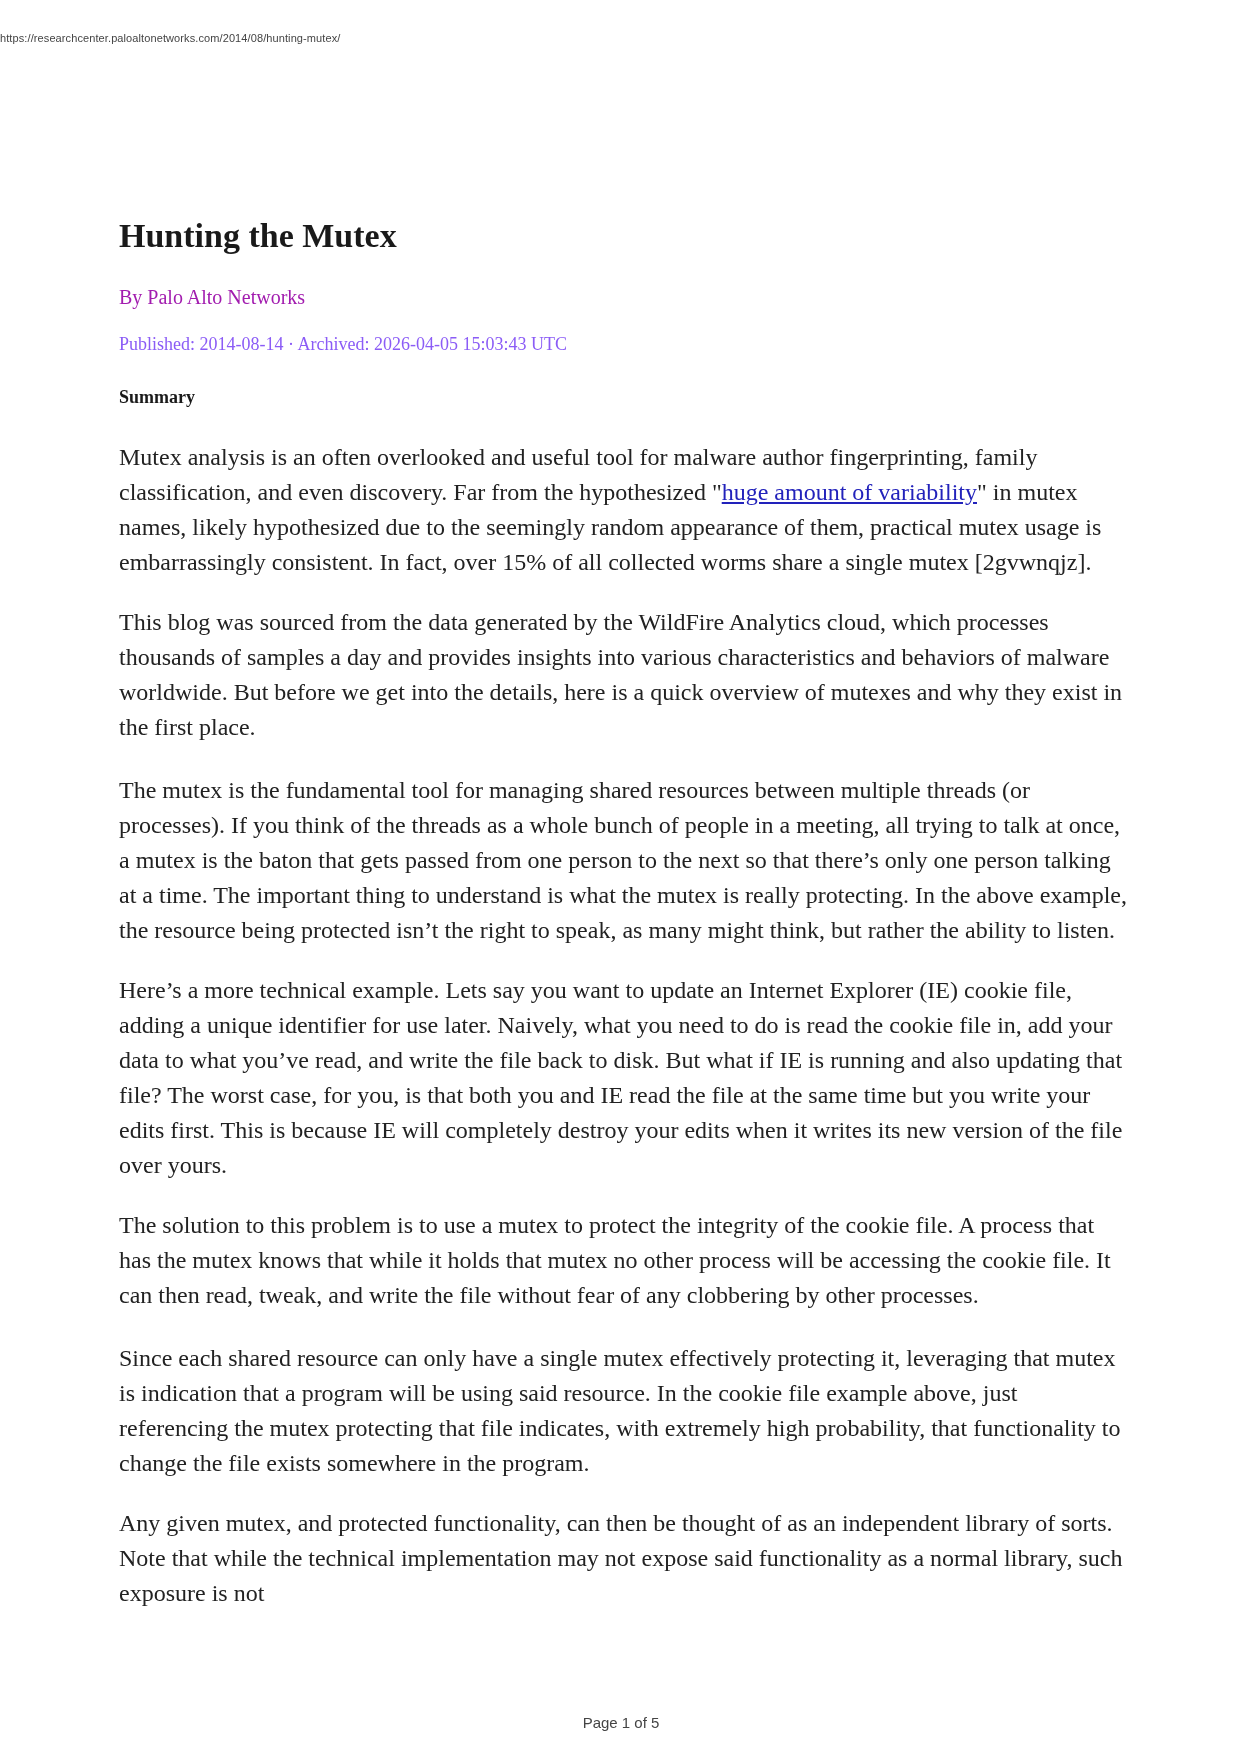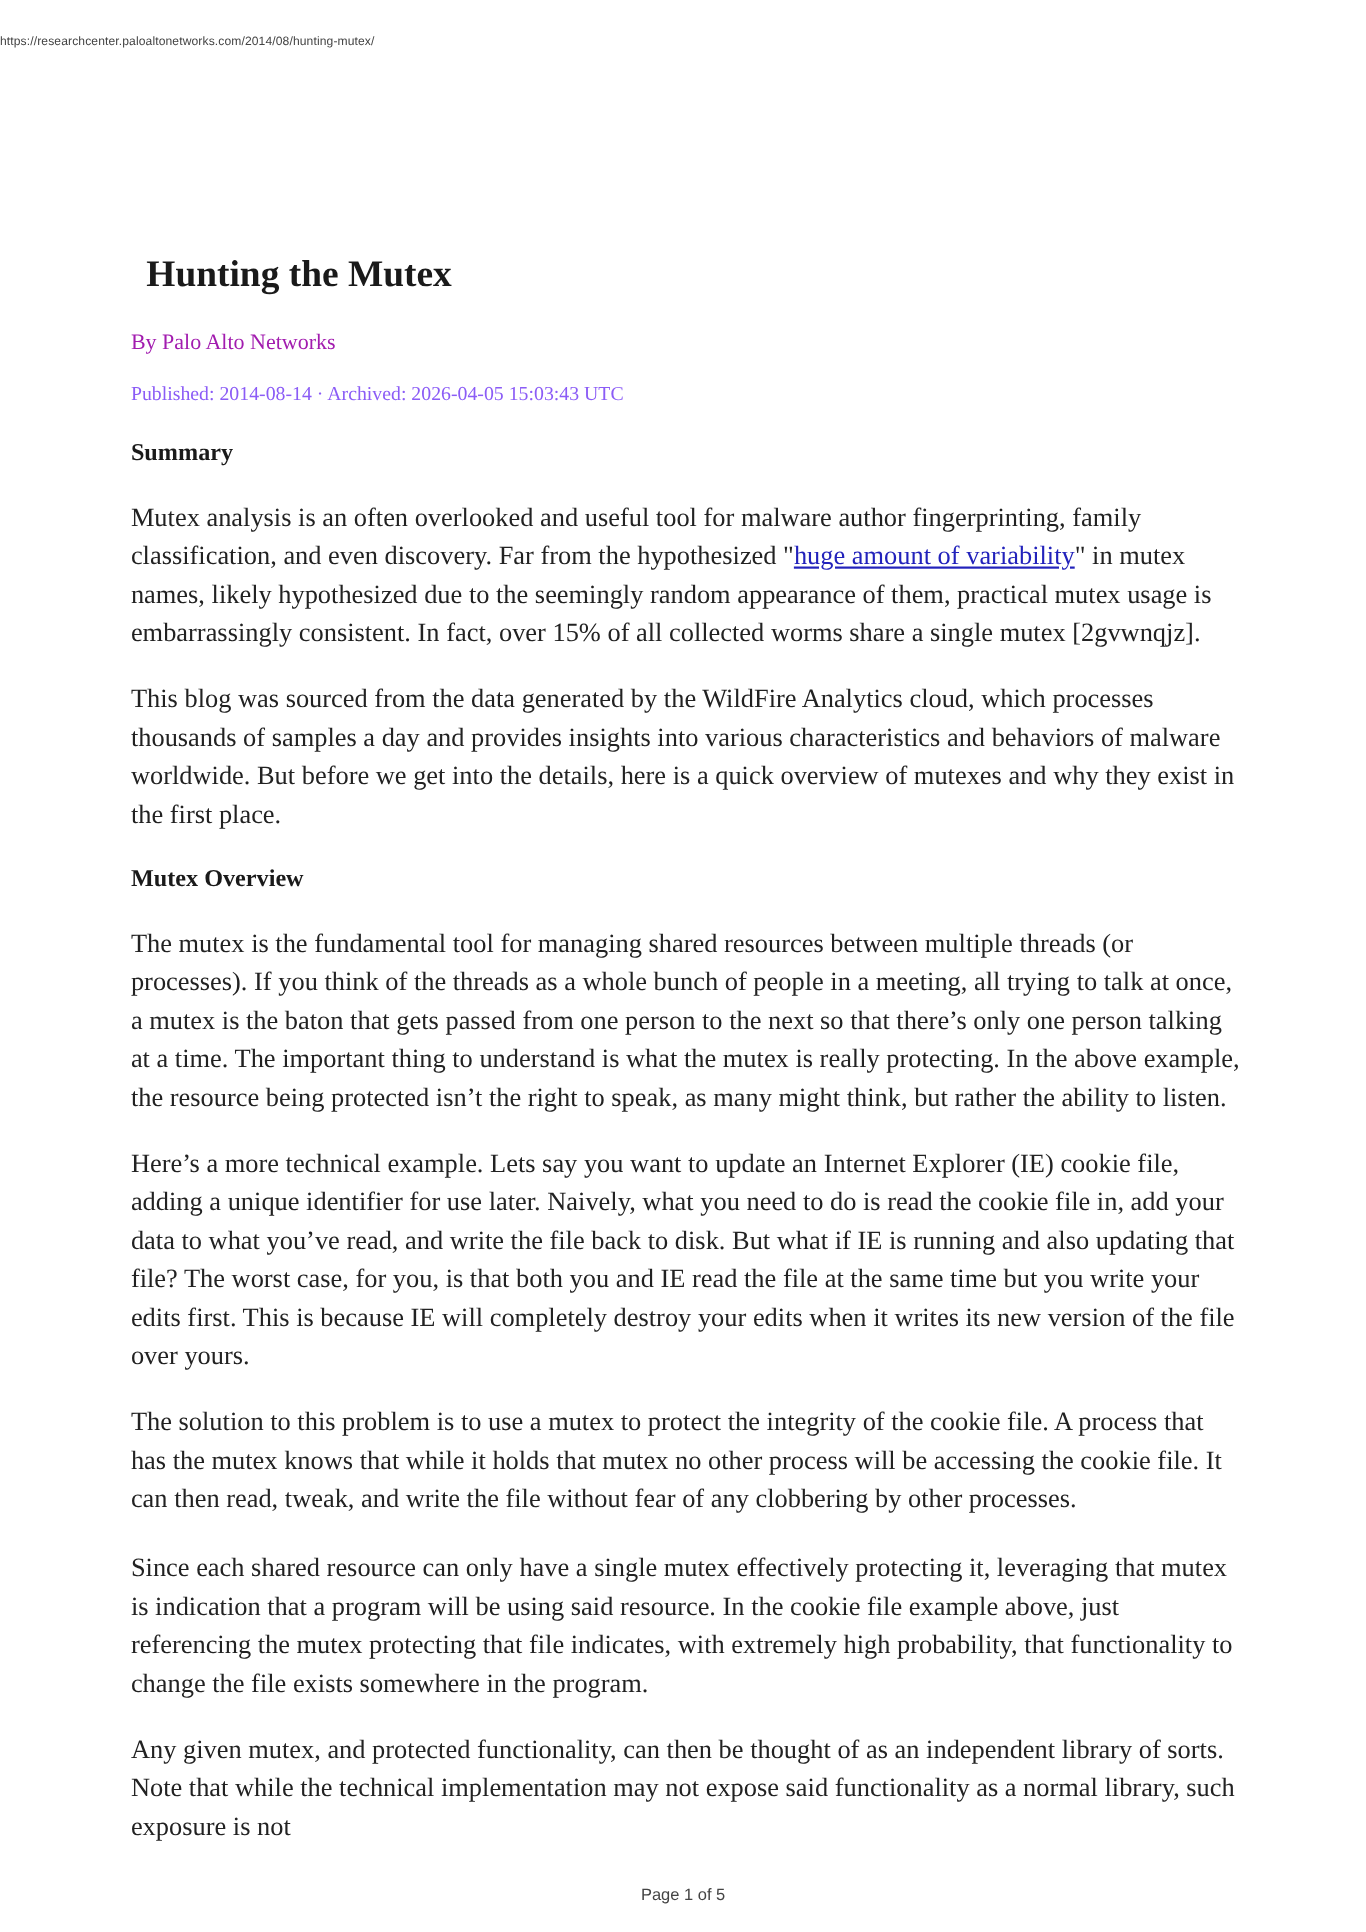--- a/index.html
+++ b/index.html
@@ -29,39 +29,39 @@
       position: absolute;
       left: 119px;
       top: 210px;
       width: 1010px;
     }
     h1 {
       font-family: "Liberation Serif", serif;
       font-size: 34px;
       font-weight: bold;
       color: #1a1a1a;
-      margin: 14px;
+      margin: 0;
       line-height: 52px;
       height: 52px;
     }
     .byline {
       font-size: 20px;
       color: #a21caf;
       margin-top: 22px;
       line-height: 26px;
     }
     .meta {
       font-size: 18px;
       color: #8b5cf6;
       margin-top: 22px;
       line-height: 24px;
     }
     h2 {
       font-family: "Liberation Serif", serif;
-      font-size: 22px;
+      font-size: 18px;
       font-weight: bold;
       color: #1a1a1a;
       margin: 0;
       line-height: 30px;
     }
     .h-summary { margin-top: 26px; }
     .h-overview { margin-top: 24px; }
     .h-analysis { margin-top: 24px; }
     p {
       font-size: 24px;
@@ -94,21 +94,20 @@
 
 <div class="content">
   <h1>Hunting the Mutex</h1>
   <div class="byline">By Palo Alto Networks</div>
   <div class="meta">Published: 2014-08-14 · Archived: 2026-04-05 15:03:43 UTC</div>
 
   <h2 class="h-summary">Summary</h2>
   <p class="first-p"><span>Mutex analysis is an often overlooked and useful tool for malware author fingerprinting, family classification, and even discovery. Far from the hypothesized "</span><a class="inline-link" href="#">huge amount of variability</a><span>" in mutex names, likely hypothesized due to the seemingly random appearance of them, practical mutex usage is embarrassingly consistent. In fact, over 15% of all collected worms share a single mutex [2gvwnqjz].</span></p>
   <p class="next-p">This blog was sourced from the data generated by the WildFire Analytics cloud, which processes thousands of samples a day and provides insights into various characteristics and behaviors of malware worldwide. But before we get into the details, here is a quick overview of mutexes and why they exist in the first place.</p>
 
-  <h2 class="h-overview">Mutex Overview</h2>
   <p class="first-p">The mutex is the fundamental tool for managing shared resources between multiple threads (or processes). If you think of the threads as a whole bunch of people in a meeting, all trying to talk at once, a mutex is the baton that gets passed from one person to the next so that there’s only one person talking at a time. The important thing to understand is what the mutex is really protecting. In the above example, the resource being protected isn’t the right to speak, as many might think, but rather the ability to listen.</p>
   <p class="next-p">Here’s a more technical example. Lets say you want to update an Internet Explorer (IE) cookie file, adding a unique identifier for use later. Naively, what you need to do is read the cookie file in, add your data to what you’ve read, and write the file back to disk. But what if IE is running and also updating that file? The worst case, for you, is that both you and IE read the file at the same time but you write your edits first. This is because IE will completely destroy your edits when it writes its new version of the file over yours.</p>
   <p class="next-p">The solution to this problem is to use a mutex to protect the integrity of the cookie file. A process that has the mutex knows that while it holds that mutex no other process will be accessing the cookie file. It can then read, tweak, and write the file without fear of any clobbering by other processes.</p>
 
   <p class="first-p">Since each shared resource can only have a single mutex effectively protecting it, leveraging that mutex is indication that a program will be using said resource. In the cookie file example above, just referencing the mutex protecting that file indicates, with extremely high probability, that functionality to change the file exists somewhere in the program.</p>
   <p class="next-p">Any given mutex, and protected functionality, can then be thought of as an independent library of sorts. Note that while the technical implementation may not expose said functionality as a normal library, such exposure is not</p>
 </div>
 
 <div class="page-footer">Page 1 of 5</div>
 

